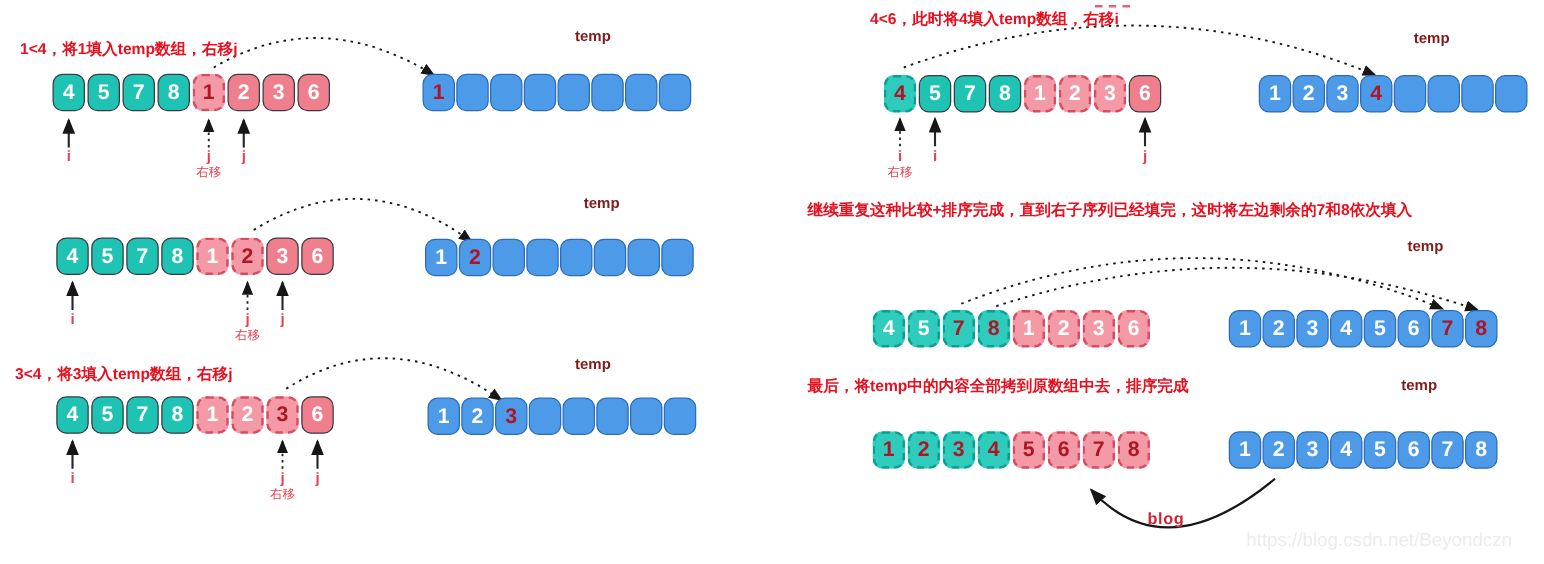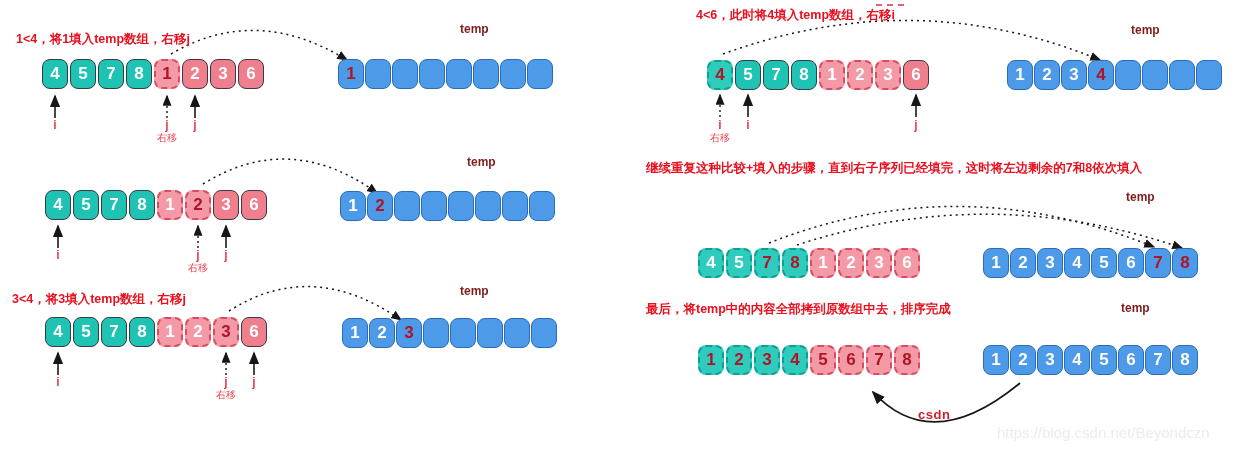--- a/index.html
+++ b/index.html
@@ -178,21 +178,21 @@
       <span class="cell s-blue"></span>
       <span class="cell s-blue"></span>
       <span class="cell s-blue"></span>
       <span class="cell s-blue"></span>
     </div>
   <div class="ptr" style="left:720px;top:118px;">i</div>
   <div class="ptr" style="left:748px;top:118px;">i</div>
   <div class="ptr" style="left:916px;top:118px;">j</div>
   <div class="shift" style="left:720px;top:131px;">右移</div>
 
-  <div class="steplab" style="left:646px;top:160px;">继续重复这种比较+填入的步骤，直到右子序列已经填完，这时将左边剩余的7和8依次填入</div>
+  <div class="steplab" style="left:646px;top:160px;">继续重复这种比较+排序完成，直到右子序列已经填完，这时将左边剩余的7和8依次填入</div>
   <div class="tmplab" style="left:1083px;top:190px;">temp</div>
   <div class="row" style="left:698px;top:248px;">
       <span class="cell s-teal-d">4</span>
       <span class="cell s-teal-d">5</span>
       <span class="cell s-teal-dr">7</span>
       <span class="cell s-teal-dr">8</span>
       <span class="cell s-pink-d">1</span>
       <span class="cell s-pink-d">2</span>
       <span class="cell s-pink-d">3</span>
       <span class="cell s-pink-d">6</span>
@@ -223,17 +223,17 @@
   <div class="trow" style="left:983px;top:345px;">
       <span class="cell s-blue">1</span>
       <span class="cell s-blue">2</span>
       <span class="cell s-blue">3</span>
       <span class="cell s-blue">4</span>
       <span class="cell s-blue">5</span>
       <span class="cell s-blue">6</span>
       <span class="cell s-blue">7</span>
       <span class="cell s-blue">8</span>
     </div>
-  <div class="copylab" style="left:918px;top:407px;">csdn</div>
+  <div class="copylab" style="left:918px;top:407px;">blog</div>
 
   <div class="watermark" style="left:997px;top:424px;">https://blog.csdn.net/Beyondczn</div>
 
 </div>
 
 </body></html>

